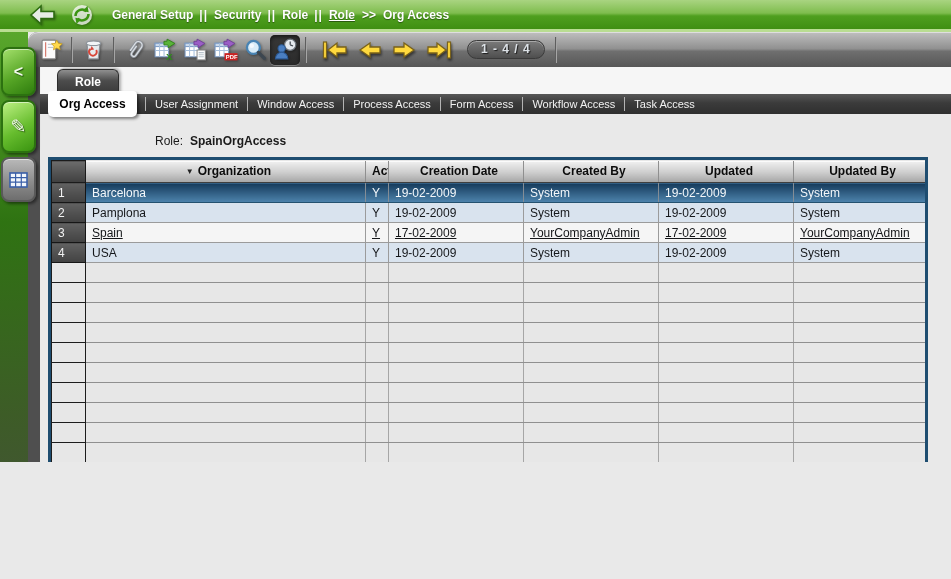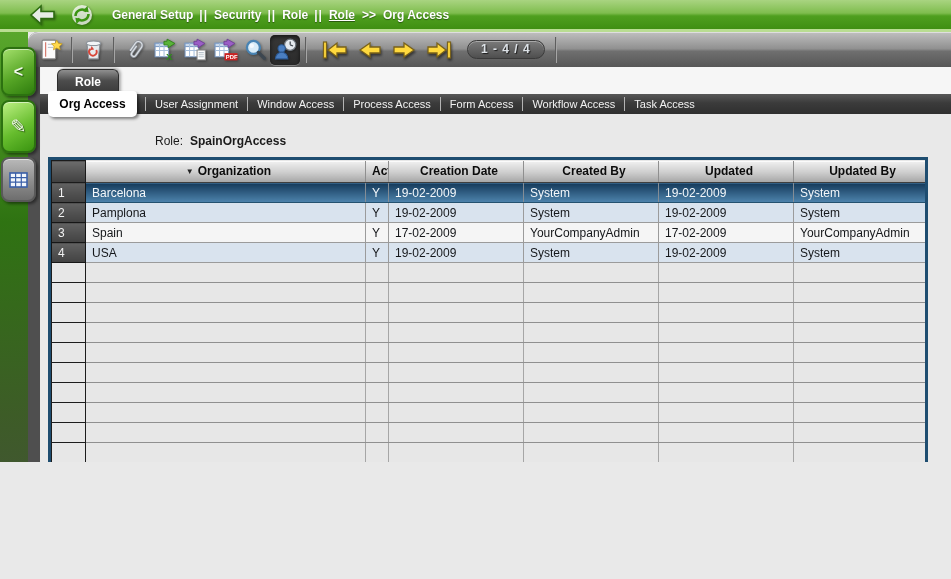--- a/index.html
+++ b/index.html
@@ -82,21 +82,21 @@
     border-right:1px solid #8f8f8f; border-bottom:1px solid #3e3e3e;
     box-shadow:inset 0 1px 0 #fbfbfb; white-space:nowrap; overflow:hidden; cursor:pointer; }
   .grid th.numh { background:linear-gradient(#6c6c6c,#3f3f3f); border:1px solid #1b1b1b; box-shadow:none; }
   .sorttri { font-size:8px; margin-right:4px; color:#222; vertical-align:1px; }
   .grid td { height:20px; padding:0 0 0 6px; font-size:12px; color:#15171a;
     border-right:1px solid #9b9b9b; border-bottom:1px solid #9b9b9b; white-space:nowrap; overflow:hidden; }
   .grid td.num { background:linear-gradient(#616161,#424242); color:#f2f2f2; border:1px solid #161616; }
   .grid tr.sel td:not(.num) { background:linear-gradient(#153a5b,#4e84ad); color:#f4f8fb;
     border-right:1px solid rgba(10,30,50,.45); border-bottom:1px solid #24516f; }
   .grid tr.even td:not(.num) { background:#d9e3ee; }
-  .grid tr.odd td:not(.num) { background:#f5f5f5; }
+  .grid tr.odd td:not(.num) { background:#f5f5f5;text-decoration:underline; }
   .grid tr.empty td { background:#e7e7e7; border-right:1px solid #a6a6a6; border-bottom:1px solid #909090; }
   .grid tr.empty td.num { background:#e7e7e7; border:1px solid #1d1d1d; }
   .grid tbody tr { cursor:pointer; }
 </style>
 </head>
 <body>
 
 <div id="page">
 
   <div class="topbar">

